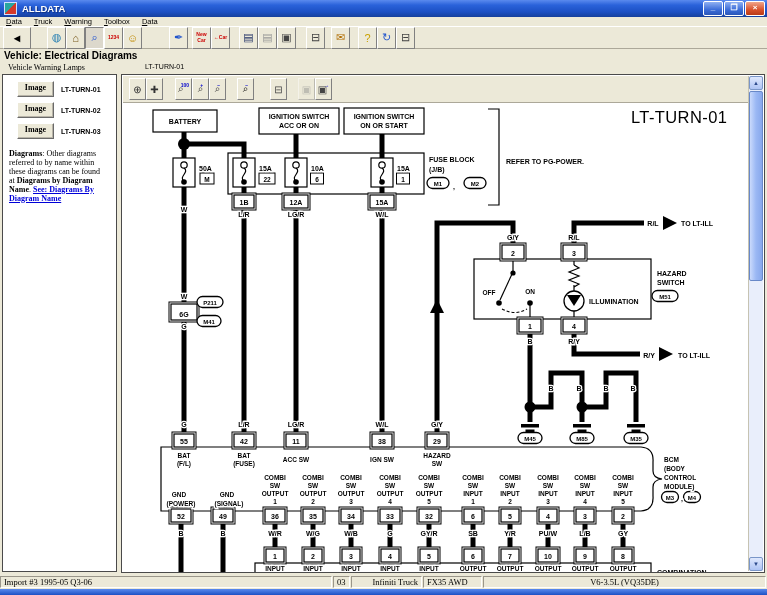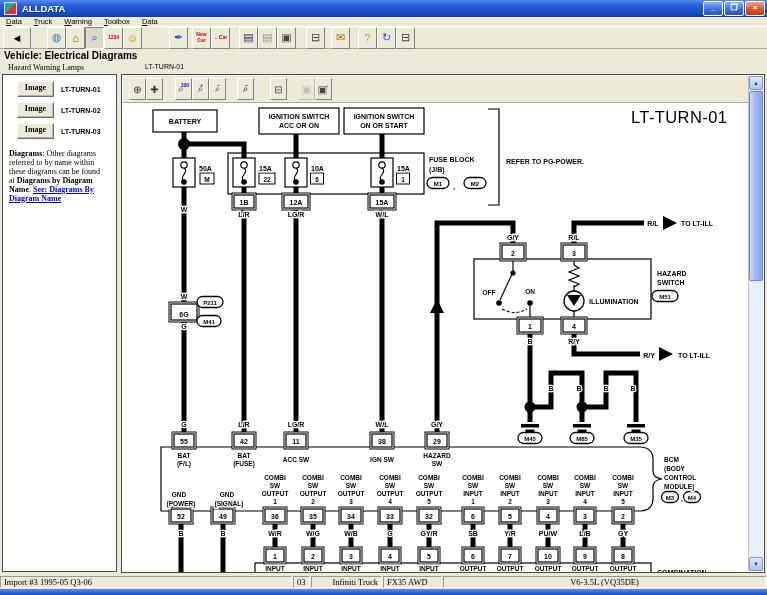--- a/index.html
+++ b/index.html
@@ -154,21 +154,21 @@
         <span style="color: rgb(34, 85, 204);">↻</span>
       </div>
       <div class="tbtn">
         <span style="color: rgb(68, 68, 68);">⊟</span>
       </div>
     </div>
 
   <div class="vehiclebar">Vehicle:  Electrical Diagrams</div>
 
   <div class="paneheaders">
-    <span class="ph-left">Hazard Warning Lamps</span>
+    <span class="ph-left">Vehicle Warning Lamps</span>
     <span class="ph-right">LT-TURN-01</span>
   </div>
 
   <div class="sidebar" id="sidebar">
     <div id="side-items">
         <div class="side-row">
           <div class="imgbtn">Image</div>
           <span class="side-label">LT-TURN-01</span>
         </div>
         <div class="side-row">
@@ -684,20 +684,20 @@
         </div>
       </div>
     <div class="vscroll">
       <div class="sbtn up">▲</div>
       <div class="sthumb"></div>
       <div class="sbtn down">▼</div>
     </div>
   </div>
 
   <div class="statusbar" id="statusbar">
-      <div class="spanel" style="width: 292px;">Import #3 1995-05 Q3-06</div>
+      <div class="spanel" style="width: 332px;">Import #3 1995-05 Q3-06</div>
       <div class="spanel" style="width: 17px;">03</div>
       <div class="spanel" style="width: 71px; text-align: right;">Infiniti Truck</div>
       <div class="spanel" style="width: 59px;">FX35 AWD</div>
       <div class="spanel grow">V6-3.5L (VQ35DE)</div>
     </div>
   <div class="bottomstrip"></div>
 </div>
 
 </body></html>

